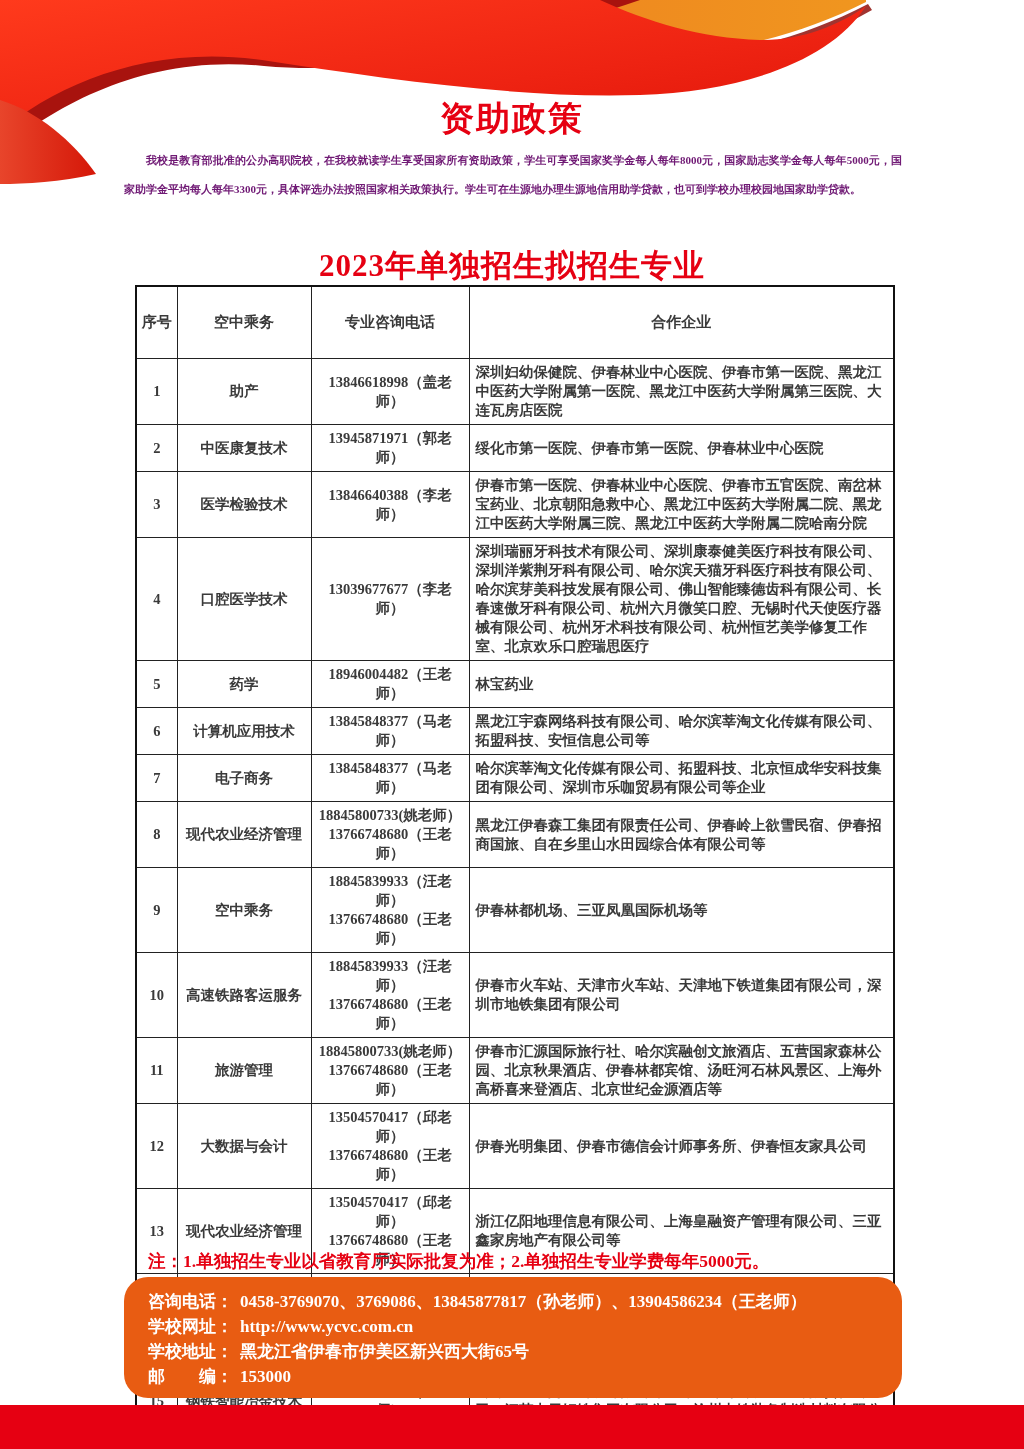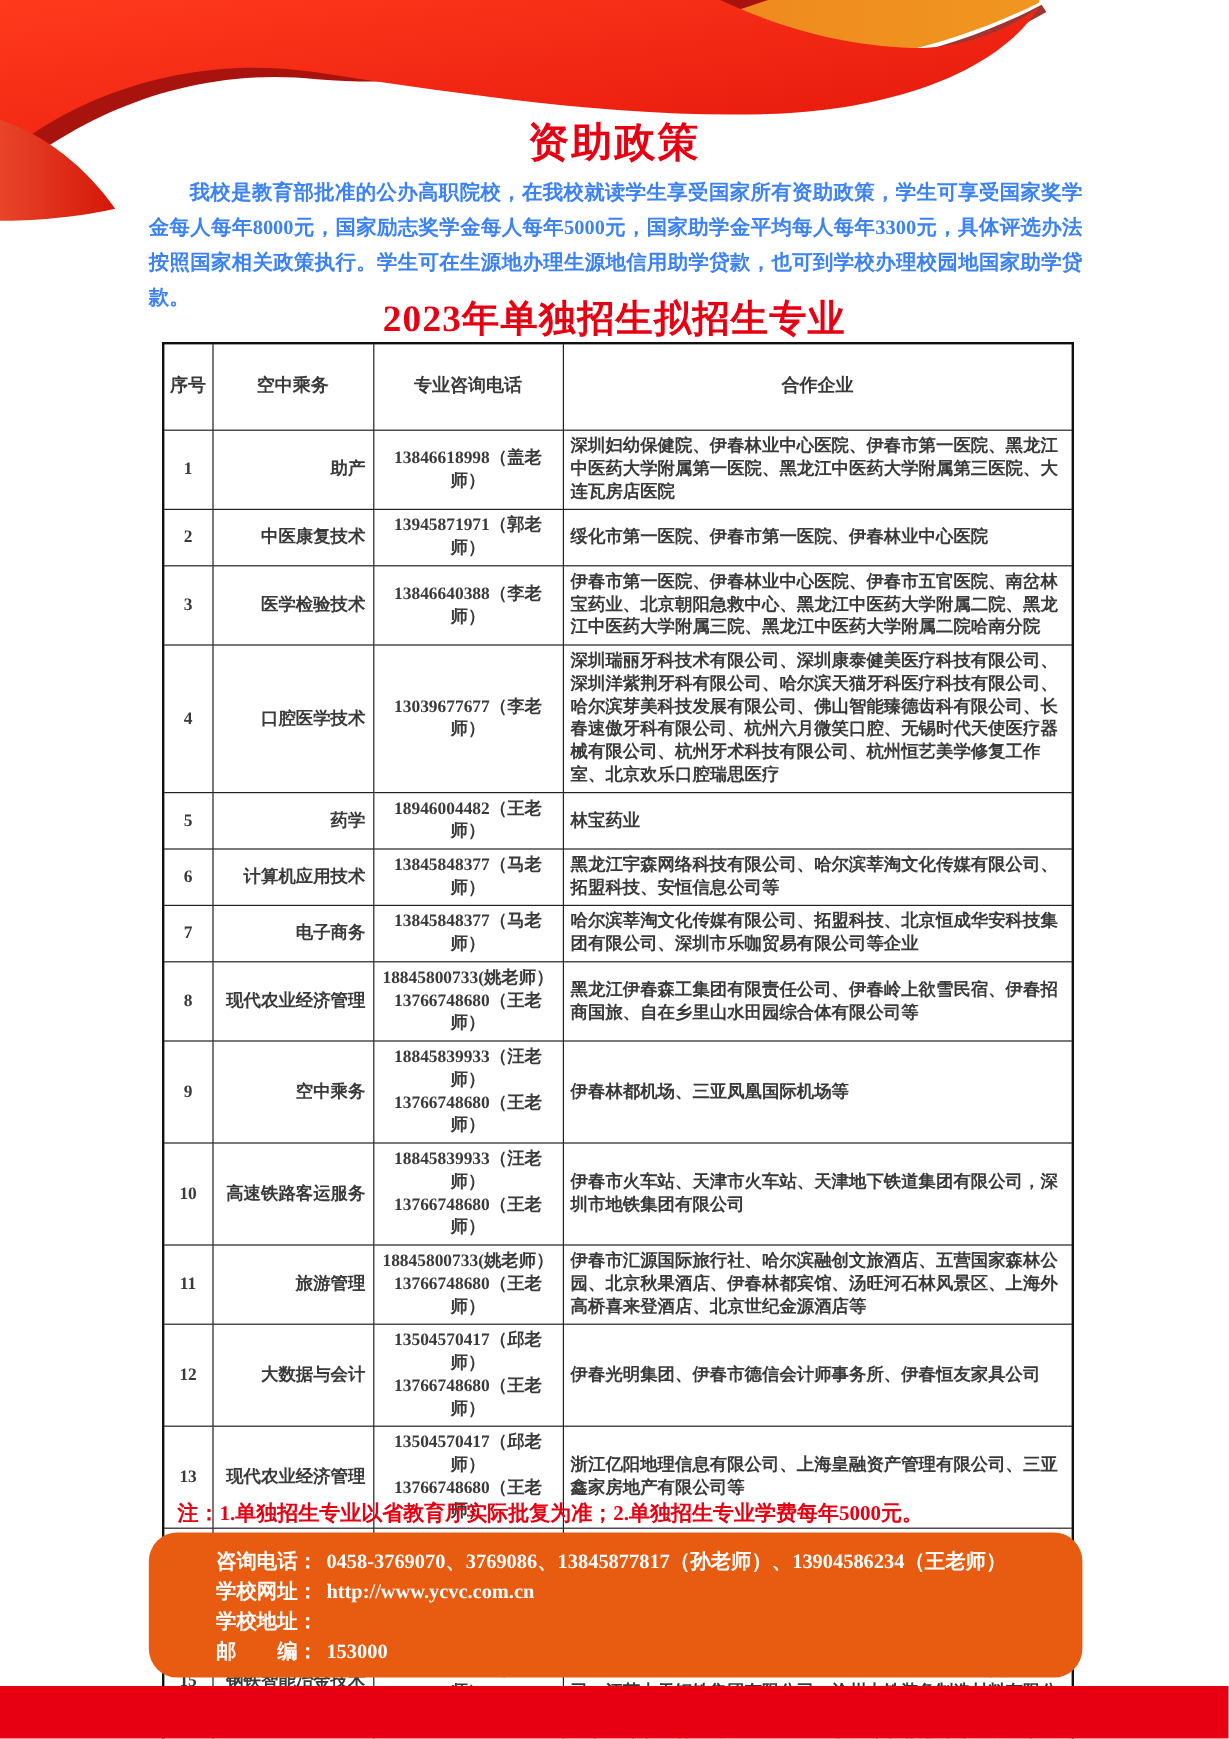--- a/index.html
+++ b/index.html
@@ -9,54 +9,54 @@
     font-family:Liberation Serif, serif;
     --red:#e60012;--orange:#e85c12;--ink:#3a3a3a;
   }
   .top-swoosh{position:absolute;top:0;left:0;width:1024px;height:200px;display:block;}
   .page-title{
     position:absolute;top:96px;left:0;width:100%;text-align:center;
     font-size:34px;font-weight:bold;color:var(--red);margin:0;letter-spacing:2px;
   }
   .intro{
     position:absolute;top:146px;left:124px;width:778px;margin:0;
-    font-size:17px;line-height:29px;color:#3b82f6;font-weight:600;
+    font-size:11px;line-height:29px;color:#701a75;font-weight:600;
     text-indent:2em;text-align:justify;
   }
   .sub-title{
     position:absolute;top:245px;left:0;width:100%;text-align:center;
     font-size:31px;font-weight:bold;color:var(--red);margin:0;letter-spacing:1px;
   }
   table.majors{
     position:absolute;top:285px;left:135px;width:758px;
     border-collapse:collapse;table-layout:fixed;
     font-size:14.5px;color:var(--ink);font-weight:bold;
   }
   table.majors th,table.majors td{
     border:1px solid #222;padding:4px 6px;line-height:19px;
     overflow:hidden;
   }
   table.majors{border:2px solid #111;}
   table.majors th{font-size:15px;text-align:center;padding:26px 4px;}
   td.c-no{text-align:center;}
   td.c-phone{text-align:center;padding:4px 2px;}
-  td.c-major{text-align:right;}
+  td.c-major{text-align:center;}
   td.c-partners{text-align:left;}
   col.no{width:41px}col.major{width:134px}col.phone{width:158px}col.partners{width:425px}
   .note{
     position:absolute;top:1249px;left:148px;width:760px;margin:0;
     font-size:17.5px;font-weight:bold;color:var(--red);
   }
   .contact-box{
     position:absolute;top:1277px;left:124px;width:778px;height:121px;
     background:var(--orange);border-radius:24px;
     color:#fff;font-weight:bold;font-size:17px;line-height:25px;
     padding:12px 0 0 24px;box-sizing:border-box;
   }
-  .contact-line{display:flex;margin-left:32px;}
+  .contact-line{display:flex;}
   .contact-label{white-space:pre;min-width:92px;}
   .contact-value{white-space:pre-wrap;}
   .bottom-bar{
     position:absolute;left:0;bottom:0;width:1024px;height:44px;background:var(--red);
   }
 </style>
 </head>
 <body>
 
 <div class="poster" style="--red: #e60012; --orange: #e85c12; --ink: #3a3a3a;">
@@ -258,20 +258,21 @@
         </div>
         <div class="contact-line">
           <span class="contact-label"></span>
         </div>
         <div class="contact-line">
           <span class="contact-label">学校网址：</span>
           <span class="contact-value">http://www.ycvc.com.cn</span>
         </div>
         <div class="contact-line">
           <span class="contact-label">学校地址：</span>
+          <span class="contact-value">黑龙江省伊春市伊美区新兴西大街65号</span>
         </div>
         <div class="contact-line">
           <span class="contact-label">邮　　编：</span>
           <span class="contact-value">153000</span>
         </div>
       </div>
   </div>
 
   <div class="bottom-bar"></div>
 

